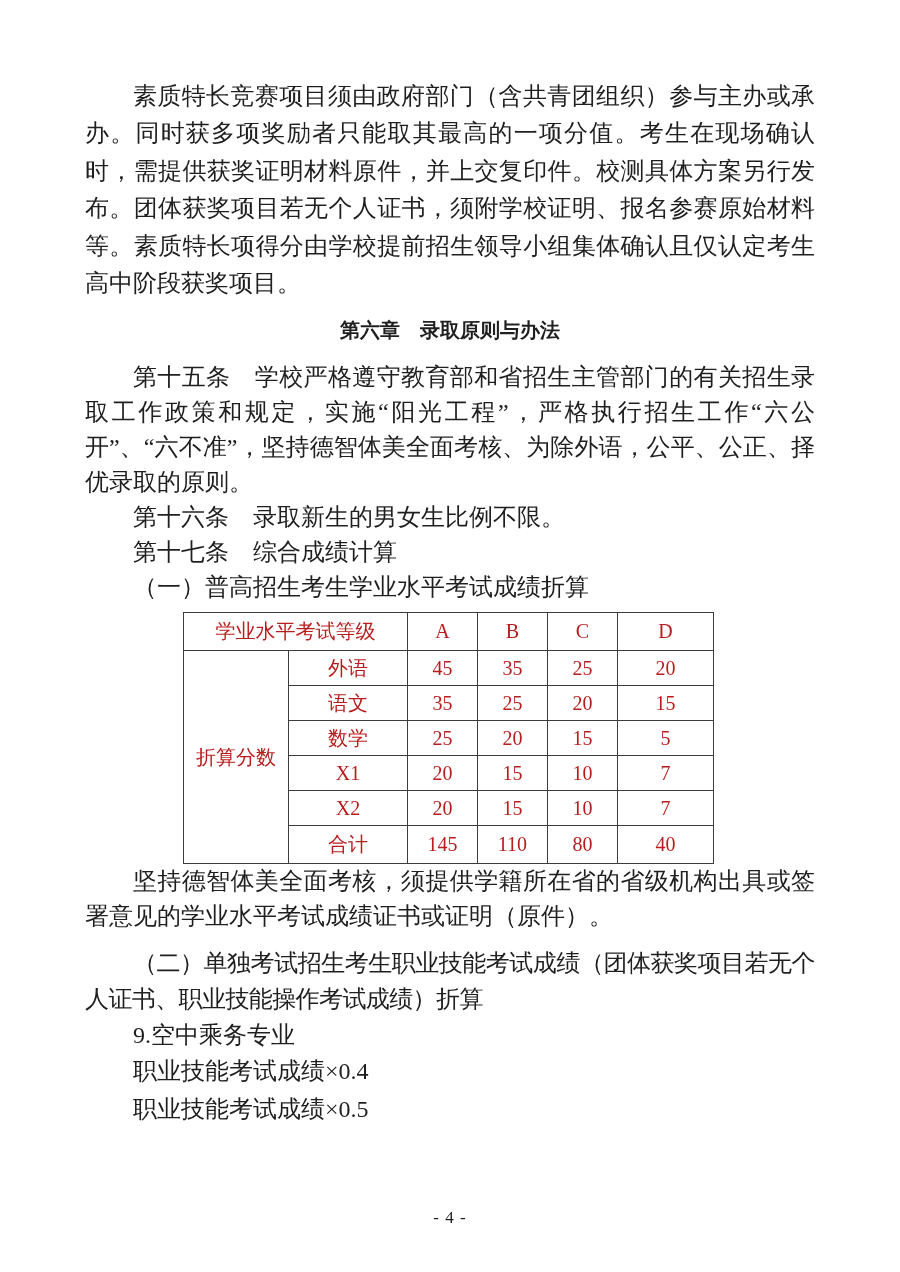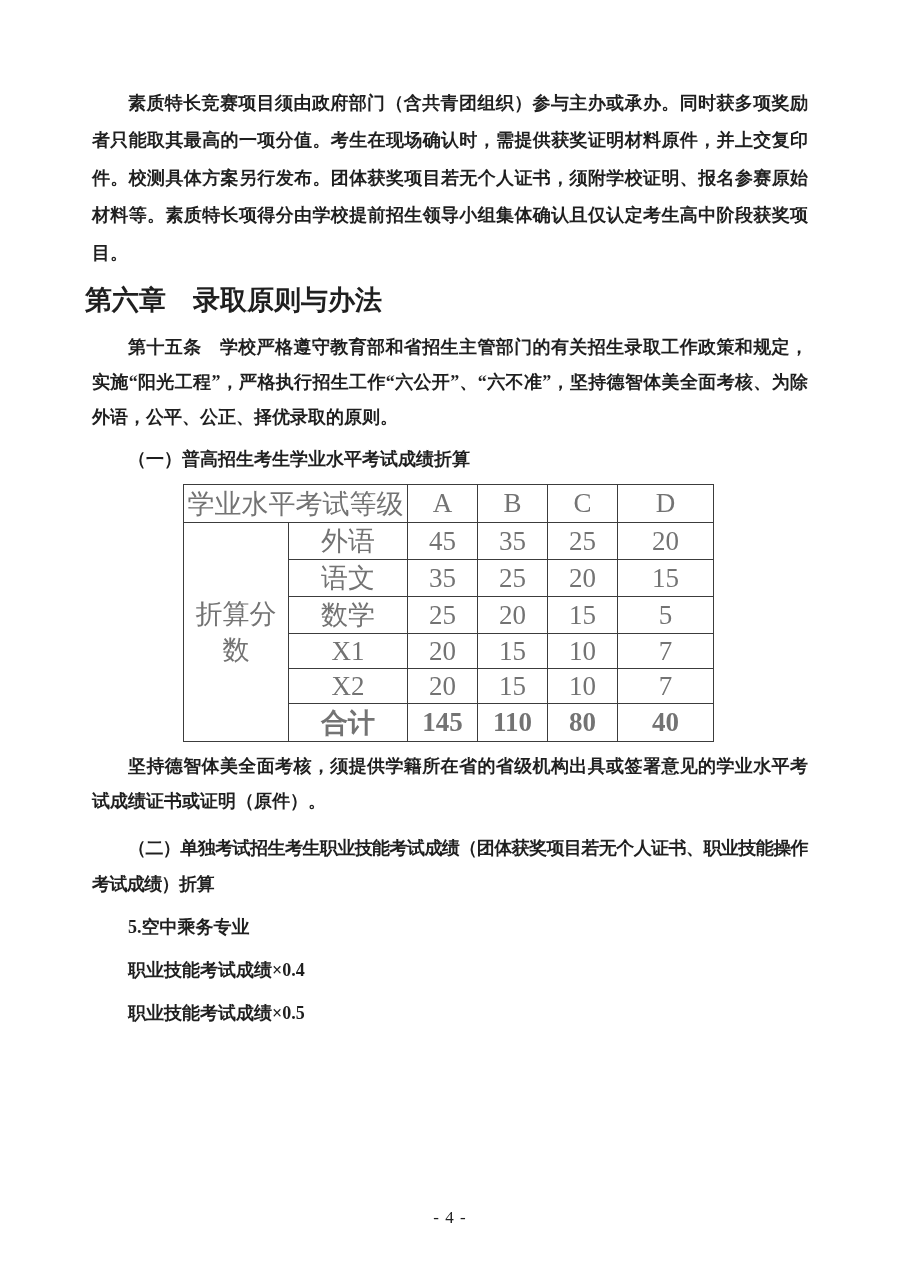--- a/index.html
+++ b/index.html
@@ -11,54 +11,54 @@
     font-family: "Liberation Serif", serif;
     color: #1f1f1f;
     overflow: hidden;
   }
   .content {
     box-sizing: border-box;
     padding: 78px 85px 0 85px;
     width: 900px;
   }
   .content p {
-    margin: 7px;
-    font-size: 18px;
+    margin: 0;
+    font-size: 24px;
     text-align: justify;
     text-justify: inter-character;
-    font-weight: bold;
   }
   .ind2 { text-indent: 2em; }
   .lh37 { line-height: 37.4px; }
   .lh35 { line-height: 35px; }
   .lh36 { line-height: 36px; }
   .chapter {
-    font-size: 27px;
+    font-size: 20px;
     font-weight: 700;
+    text-align: center;
     line-height: 40px;
     margin: 8px 0 10px 0;
   }
   table.score-table {
     border-collapse: collapse;
     table-layout: fixed;
     width: 530px;
     margin: 7px 0 0 98px;
-    font-size: 27px;
-    color: #737373;
+    font-size: 20px;
+    color: #b91c1c;
   }
   .score-table td {
     border: 1px solid #3c3c3c;
     text-align: center;
     vertical-align: middle;
     padding: 0;
     overflow: hidden;
   }
   .score-table tr.head-row td { height: 37px; }
   .score-table tr.data-row td { height: 34px; }
-  .score-table tr.total-row td { height: 37px; font-weight: 700; }
+  .score-table tr.total-row td { height: 37px; font-weight: 400; }
   .note-first { text-indent: 1.3em; margin-top: 3px !important; }
   .item2 { margin-top: 11px !important; letter-spacing: -0.6px; }
   .sub2f { margin-top: 2px !important; }
   .page-number {
     position: absolute;
     left: 0;
     right: 0;
     top: 1208px;
     text-align: center;
     font-size: 17px;
@@ -70,20 +70,22 @@
 <body>
 
 <div class="page">
   <div class="content">
 
     <p class="lh37 ind2">素质特长竞赛项目须由政府部门（含共青团组织）参与主办或承办。同时获多项奖励者只能取其最高的一项分值。考生在现场确认时，需提供获奖证明材料原件，并上交复印件。校测具体方案另行发布。团体获奖项目若无个人证书，须附学校证明、报名参赛原始材料等。素质特长项得分由学校提前招生领导小组集体确认且仅认定考生高中阶段获奖项目。</p>
 
     <h2 class="chapter">第六章　录取原则与办法</h2>
 
     <p class="lh35 ind2">第十五条　学校严格遵守教育部和省招生主管部门的有关招生录取工作政策和规定，实施“阳光工程”，严格执行招生工作“六公开”、“六不准”，坚持德智体美全面考核、为除外语，公平、公正、择优录取的原则。</p>
+    <p class="lh35 ind2">第十六条　录取新生的男女生比例不限。</p>
+    <p class="lh35 ind2">第十七条　综合成绩计算</p>
     <p class="lh35 ind2">（一）普高招生考生学业水平考试成绩折算</p>
 
     <table class="score-table">
       <colgroup>
         <col style="width:105px">
         <col style="width:119px">
         <col style="width:70px">
         <col style="width:70px">
         <col style="width:70px">
         <col style="width:96px">
@@ -138,20 +140,20 @@
           <td>110</td>
           <td>80</td>
           <td>40</td>
         </tr>
       </tbody>
     </table>
 
     <p class="lh35 ind2">坚持德智体美全面考核，须提供学籍所在省的省级机构出具或签署意见的学业水平考试成绩证书或证明（原件）。</p>
 
     <p class="lh36 ind2 item2">（二）单独考试招生考生职业技能考试成绩（团体获奖项目若无个人证书、职业技能操作考试成绩）折算</p>
-    <p class="lh36 ind2">5.空中乘务专业</p>
+    <p class="lh36 ind2">9.空中乘务专业</p>
     <p class="lh36 ind2">职业技能考试成绩×0.4</p>
     <p class="lh36 ind2 sub2f">职业技能考试成绩×0.5</p>
 
   </div>
 
   <div class="page-number">- 4 -</div>
 </div>
 
 </body></html>

